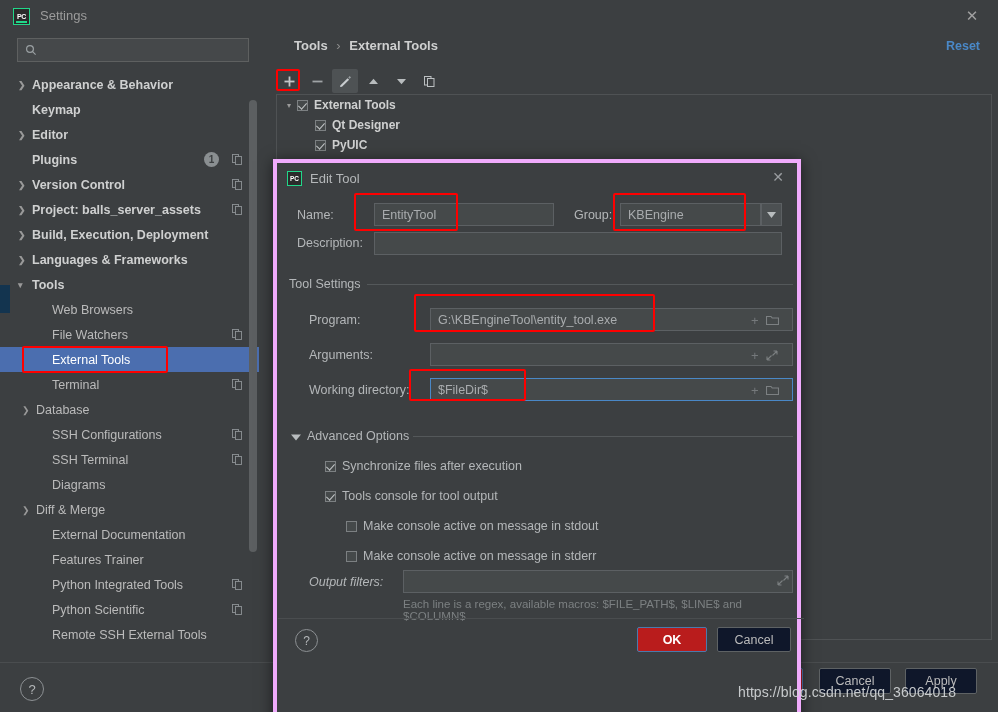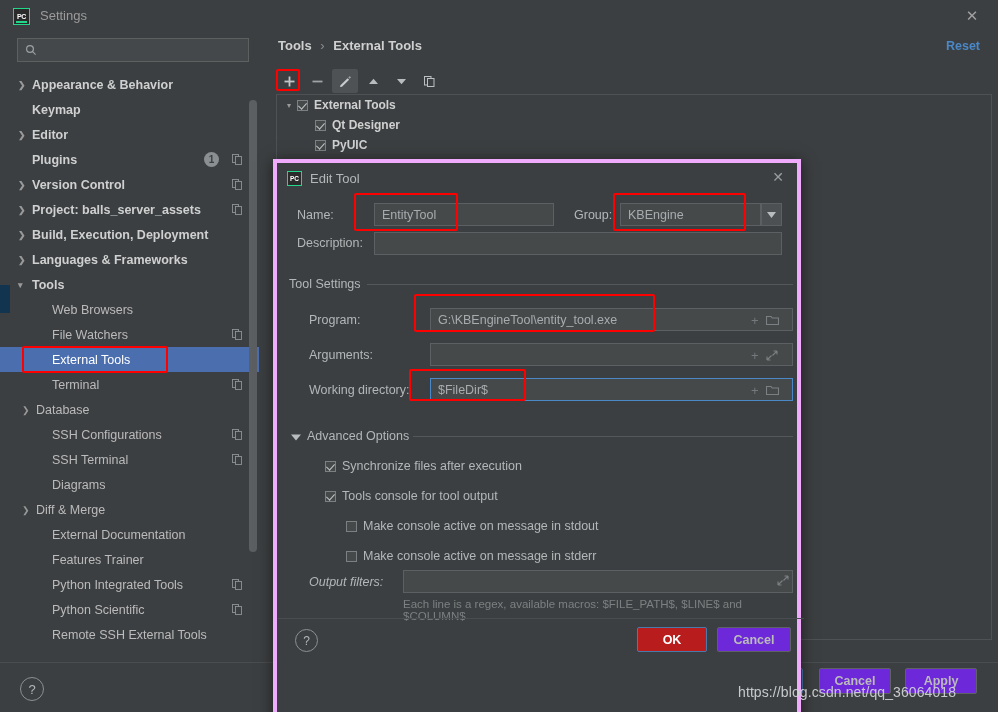--- a/index.html
+++ b/index.html
@@ -136,21 +136,21 @@
     background: #13344f;
   }
 
   
   .right-pane {
     position: absolute; left: 259px; top: 30px;
     width: 739px; height: 632px;
     background: #3c3f41;
   }
   .breadcrumb {
-    position: absolute; left: 19px; top: 8px;
+    position: absolute; left: 35px; top: 8px;
     font-size: 13px; font-weight: bold; color: #cfd0d0;
   }
   .breadcrumb .sep {
     color: #8d8d8d; font-weight: normal; margin: 0 5px;
   }
   .reset-link {
     position: absolute; right: 18px; top: 9px;
     font-size: 12.5px; font-weight: bold; color: #4a88c7;
     cursor: pointer;
   }
@@ -224,26 +224,25 @@
     display: flex; align-items: center; justify-content: center;
     cursor: pointer;
   }
   .btn {
     height: 26px;
     min-width: 66px;
     padding: 0 14px;
     display: inline-flex; align-items: center; justify-content: center;
     font-size: 12.5px;
     color: #bbbbbb;
-    background: #6d28d9;
+    background: #0f172a;
     border: 1px solid #5e6264;
     border-radius: 2px;
     box-sizing: border-box;
     cursor: pointer;
-    font-weight: bold;
   }
   .btn.primary {
     background: #b91c1c;
     border-color: #4a7aac;
     color: #ffffff;
     font-weight: bold;
   }
   .settings-ok   { position: absolute; left: 737px; top: 668px; width: 66px; }
   .settings-cancel { position: absolute; left: 819px; top: 668px; width: 72px; }
   .settings-apply  { position: absolute; left: 905px; top: 668px; width: 72px; }

